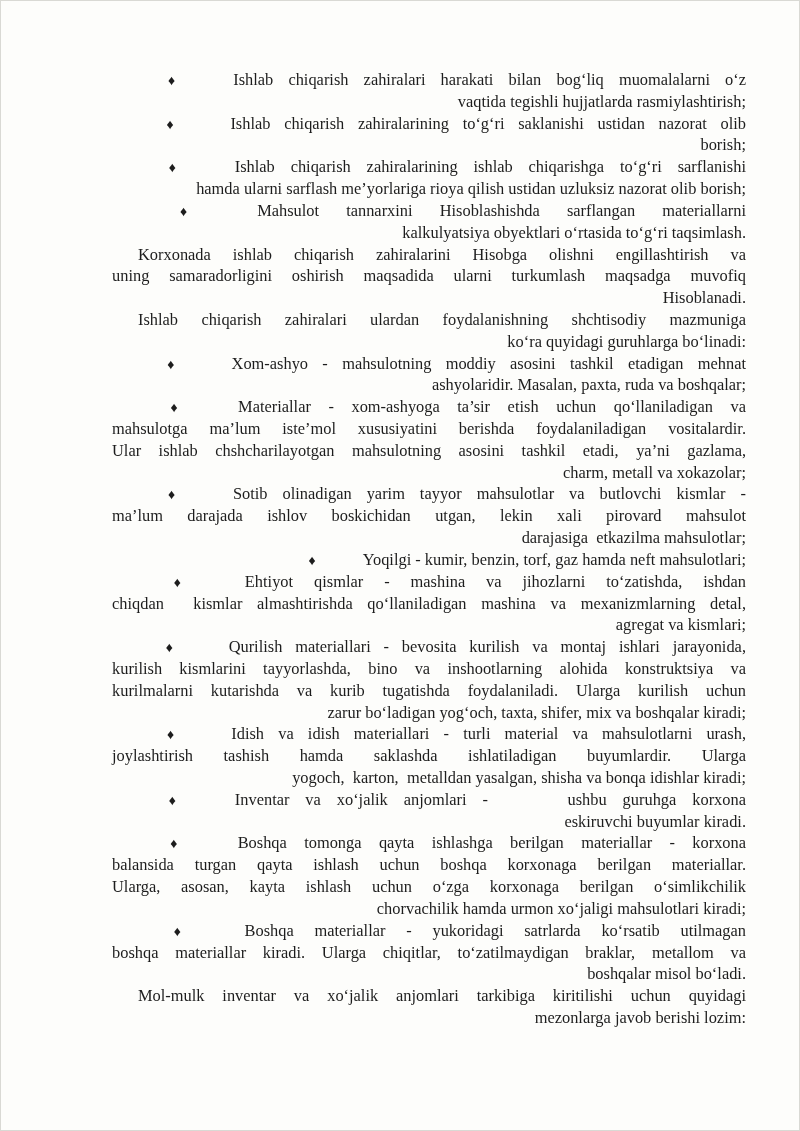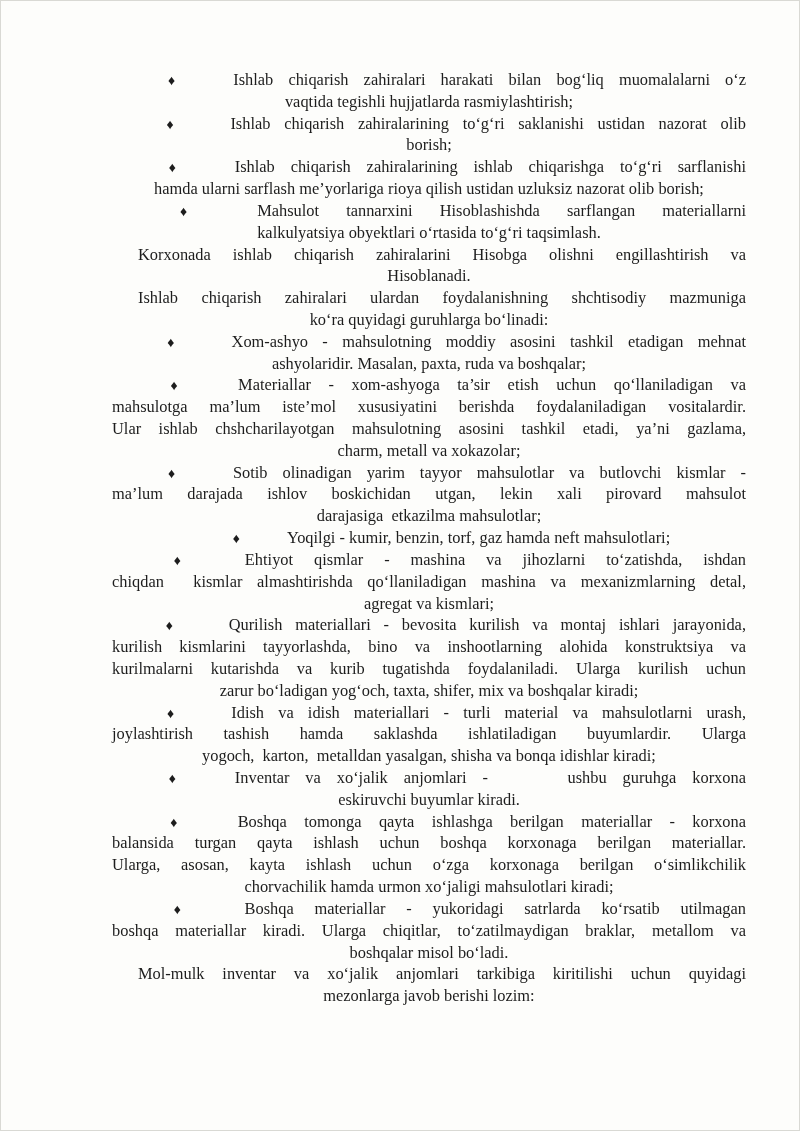--- a/index.html
+++ b/index.html
@@ -20,21 +20,21 @@
     position: absolute;
     left: 112px;
     top: 69px;
     width: 634px;
   }
   .line {
     font-size: 16.4px;
     line-height: 21.82px;
     height: 21.82px;
     color: #1d1d1d;
-    text-align: center;
+    text-align: right;
     white-space: normal;
     overflow: visible;
   }
   .line.just {
     text-align: justify;
     text-align-last: justify;
     text-justify: inter-word;
   }
   .tab1 { display: inline-block; width: 45px; height: 1px; }
   .tab2 { display: inline-block; width: 47px; height: 1px; }
@@ -52,20 +52,21 @@
   <div class="text-block" id="doc">
       <div class="line just"><span class="tab1"></span><span class="bullet">♦</span><span class="tab2"></span><span>Ishlab chiqarish zahiralari harakati bilan bog‘liq muomalalarni o‘z</span></div>
       <div class="line"><span>vaqtida tegishli hujjatlarda rasmiylashtirish;</span></div>
       <div class="line just"><span class="tab1"></span><span class="bullet">♦</span><span class="tab2"></span><span>Ishlab chiqarish zahiralarining to‘g‘ri saklanishi ustidan nazorat olib</span></div>
       <div class="line"><span>borish;</span></div>
       <div class="line just"><span class="tab1"></span><span class="bullet">♦</span><span class="tab2"></span><span>Ishlab chiqarish zahiralarining ishlab chiqarishga to‘g‘ri sarflanishi</span></div>
       <div class="line"><span>hamda ularni sarflash me’yorlariga rioya qilish ustidan uzluksiz nazorat olib borish;</span></div>
       <div class="line just"><span class="tab1"></span><span class="bullet">♦</span><span class="tab2"></span><span>Mahsulot tannarxini Hisoblashishda sarflangan materiallarni</span></div>
       <div class="line"><span>kalkulyatsiya obyektlari o‘rtasida to‘g‘ri taqsimlash.</span></div>
       <div class="line just"><span class="tabP"></span><span>Korxonada ishlab chiqarish zahiralarini Hisobga olishni engillashtirish va</span></div>
+      <div class="line just"><span>uning samaradorligini oshirish maqsadida ularni turkumlash maqsadga muvofiq</span></div>
       <div class="line"><span>Hisoblanadi.</span></div>
       <div class="line just"><span class="tabP"></span><span>Ishlab chiqarish zahiralari ulardan foydalanishning shchtisodiy mazmuniga</span></div>
       <div class="line"><span>ko‘ra quyidagi guruhlarga bo‘linadi:</span></div>
       <div class="line just"><span class="tab1"></span><span class="bullet">♦</span><span class="tab2"></span><span class="b">Xom-ashyo</span><span> - mahsulotning moddiy asosini tashkil etadigan mehnat</span></div>
       <div class="line"><span>ashyolaridir. Masalan, paxta, ruda va boshqalar;</span></div>
       <div class="line just"><span class="tab1"></span><span class="bullet">♦</span><span class="tab2"></span><span class="b">Materiallar</span><span> - xom-ashyoga ta’sir etish uchun qo‘llaniladigan va</span></div>
       <div class="line just"><span>mahsulotga ma’lum iste’mol xususiyatini berishda foydalaniladigan vositalardir.</span></div>
       <div class="line just"><span>Ular ishlab chshcharilayotgan mahsulotning asosini tashkil etadi, ya’ni gazlama,</span></div>
       <div class="line"><span>charm, metall va xokazolar;</span></div>
       <div class="line just"><span class="tab1"></span><span class="bullet">♦</span><span class="tab2"></span><span class="b">Sotib olinadigan yarim tayyor mahsulotlar va butlovchi kismlar -</span></div>

